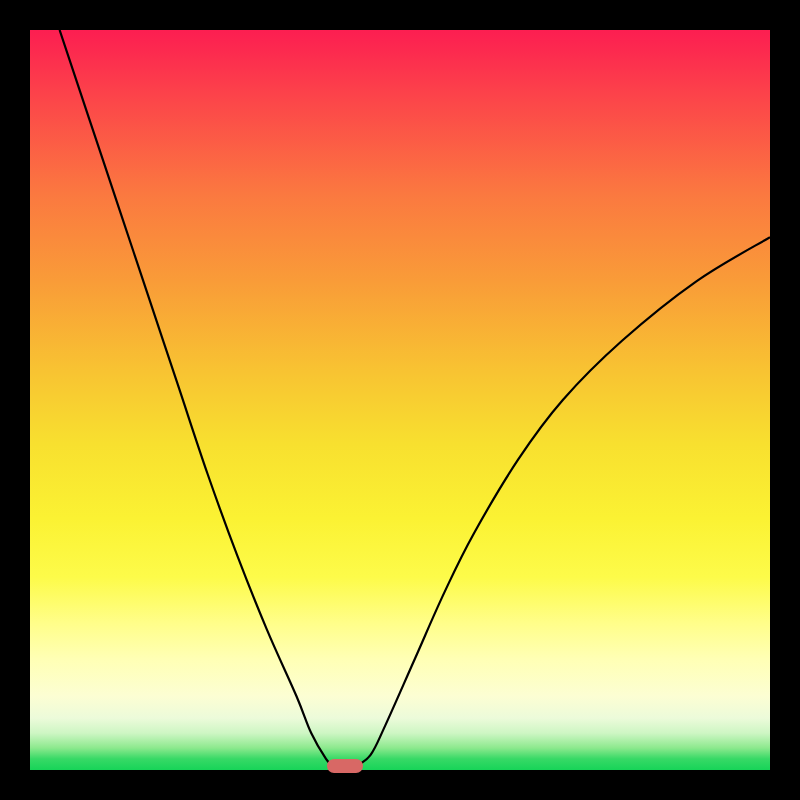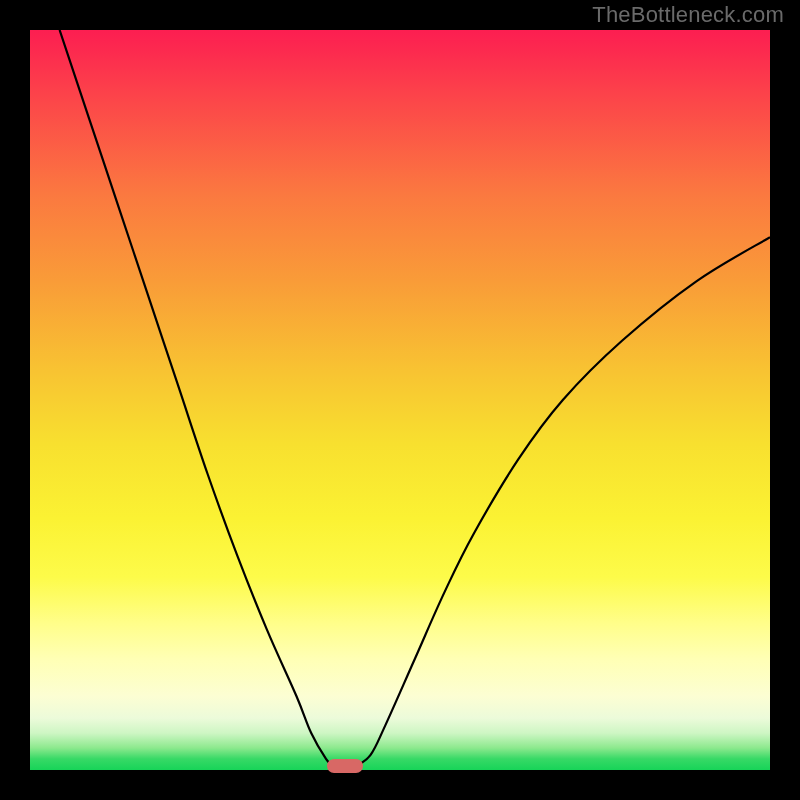--- a/index.html
+++ b/index.html
@@ -66,21 +66,20 @@
     background: #d86865;
     border-radius: 7px;
     transform: translate(-50%, -50%);
   }
 </style>
 </head>
 <body>
 
 <div class="outer">
 
-  <div class="watermark">TheBottleneck.com</div>
 
   <div class="plot-area">
     <svg class="curve" viewBox="0 0 740 740" preserveAspectRatio="none">
       <path d="M 29.60 0.00 C 34.93 15.98, 48.54 56.83, 59.20 88.80 C 69.86 120.77, 78.14 145.63, 88.80 177.60 C 99.46 209.57, 107.74 234.43, 118.40 266.40 C 129.06 298.37, 137.34 323.23, 148.00 355.20 C 158.66 387.17, 166.94 413.36, 177.60 444.00 C 188.26 474.64, 196.54 497.43, 207.20 525.40 C 217.86 553.37, 226.14 574.09, 236.80 599.40 C 247.46 624.71, 258.41 647.35, 266.40 666.00 C 274.39 684.65, 275.87 691.68, 281.20 703.00 C 286.53 714.32, 292.00 722.91, 296.00 728.90 C 300.00 734.89, 302.07 734.97, 303.40 736.30" id="path-left" fill="none" stroke="#000000" stroke-width="2.2"></path>
       <path d="M 325.60 736.30 C 328.26 734.30, 335.07 732.53, 340.40 725.20 C 345.73 717.87, 347.21 712.92, 355.20 695.60 C 363.19 678.28, 374.14 652.98, 384.80 629.00 C 395.46 605.02, 403.74 585.04, 414.40 562.40 C 425.06 539.76, 430.68 527.18, 444.00 503.20 C 457.32 479.22, 472.42 453.18, 488.40 429.20 C 504.38 405.22, 514.15 391.31, 532.80 370.00 C 551.45 348.69, 568.02 332.11, 592.00 310.80 C 615.98 289.49, 639.36 270.25, 666.00 251.60 C 692.64 232.95, 726.68 215.19, 740.00 207.20" id="path-right" fill="none" stroke="#000000" stroke-width="2.2"></path>
     </svg>
     <div class="marker" id="marker" style="left: 314.5px; top: 736.3px; background: rgb(216, 104, 101);"></div>
   </div>
 
 </div>

